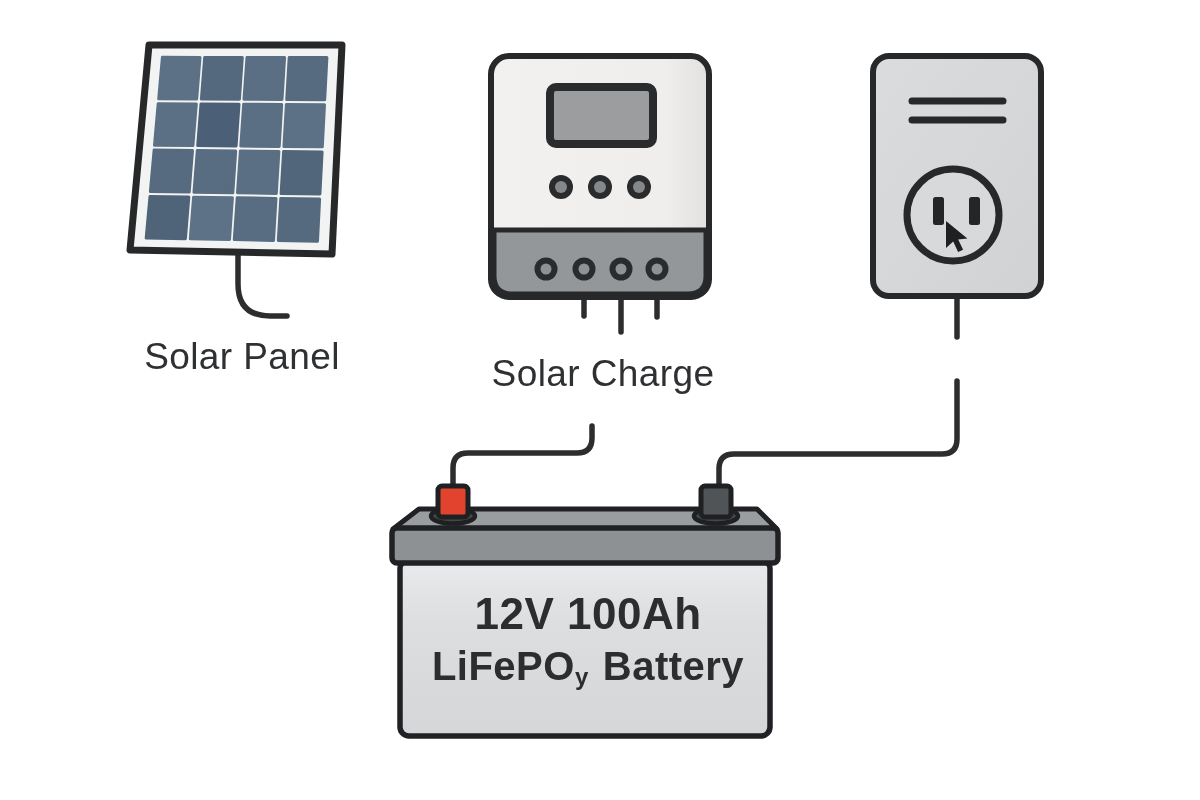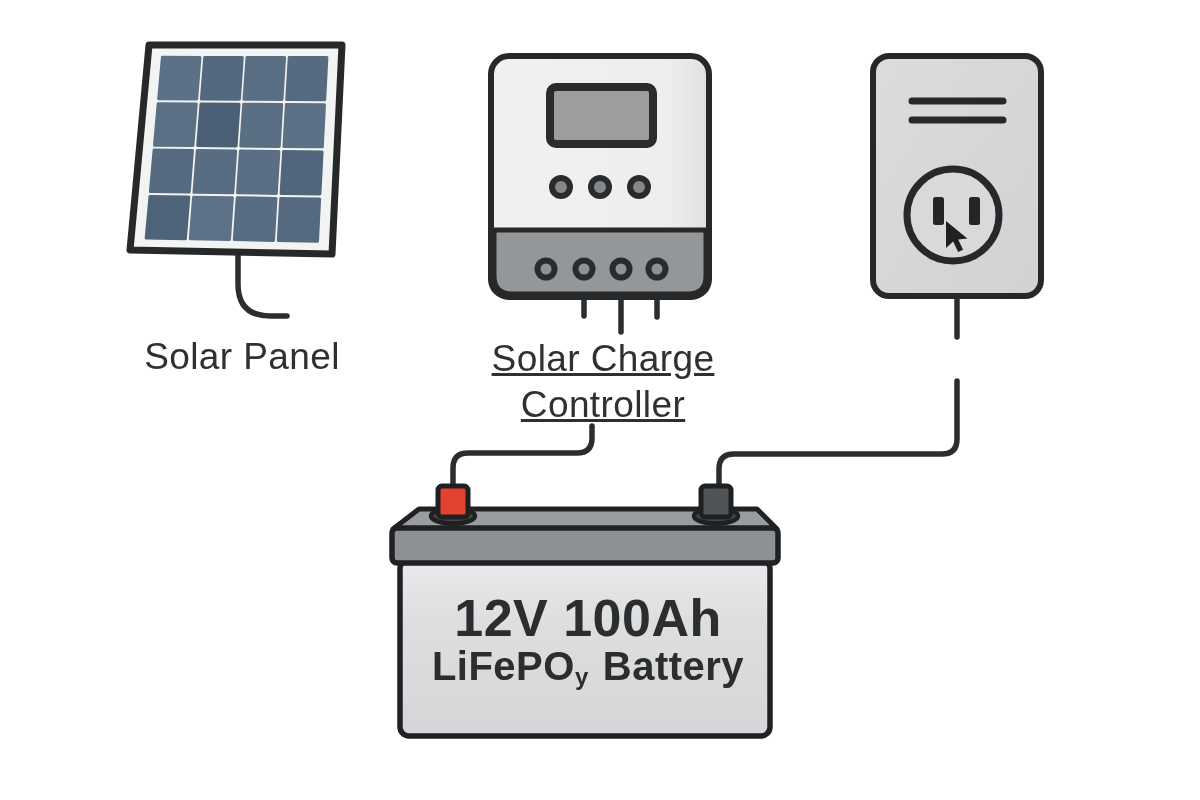--- a/index.html
+++ b/index.html
@@ -23,21 +23,21 @@
   }
   .lbl .line{line-height:46px;}
   .bat-line{
     position:absolute;
     transform:translateX(-50%);
     font-weight:700;
     color:#2b2d2f;
     white-space:nowrap;
     line-height:1;
   }
-  .bat-line1{left:588px;top:592px;font-size:52px;letter-spacing:0.5px;}
+  .bat-line1{left:588px;top:592px;font-size:44px;letter-spacing:0.5px;}
   .bat-line2{left:588px;top:646px;font-size:40px;letter-spacing:0.5px;}
   .bat-sub{font-size:0.6em;vertical-align:-0.22em;}
   .bat-suffix{margin-left:14px;}
 </style>
 </head>
 <body>
 
 <div class="stage">
 
   <svg width="1200" height="800" viewBox="0 0 1200 800">
@@ -134,22 +134,21 @@
       <rect x="392" y="528" width="386" height="35" rx="5" fill="#8e9194" stroke="#202124" stroke-width="5.5"></rect>
       <ellipse cx="453" cy="516" rx="22" ry="7.5" fill="#45484b" stroke="#1f2022" stroke-width="4.5"></ellipse>
       <ellipse cx="716" cy="516" rx="22" ry="7.5" fill="#45484b" stroke="#1f2022" stroke-width="4.5"></ellipse>
       <rect x="438" y="486" width="30" height="31" rx="4" fill="#e2432e" stroke="#1f2022" stroke-width="5"></rect>
       <rect x="701" y="486" width="30" height="31" rx="4" fill="#515457" stroke="#1f2022" stroke-width="5"></rect>
     </g>
   </svg>
 
   <div class="lbl" style="left:242px;top:336px;">Solar Panel</div>
 
-  <div class="lbl" style="left:603px;top:336px;text-decoration:underline;">
+  <div class="lbl" style="left:603px;top:351px;">
     <div class="line">Solar Charge</div>
-    <div class="line">Controller</div>
   </div>
 
 
   <div class="bat-line bat-line1">12V 100Ah</div>
 
   <div class="bat-line bat-line2"><span>LiFePO</span><span class="bat-sub">y</span><span class="bat-suffix">Battery</span></div>
 </div>
 
 </body></html>

